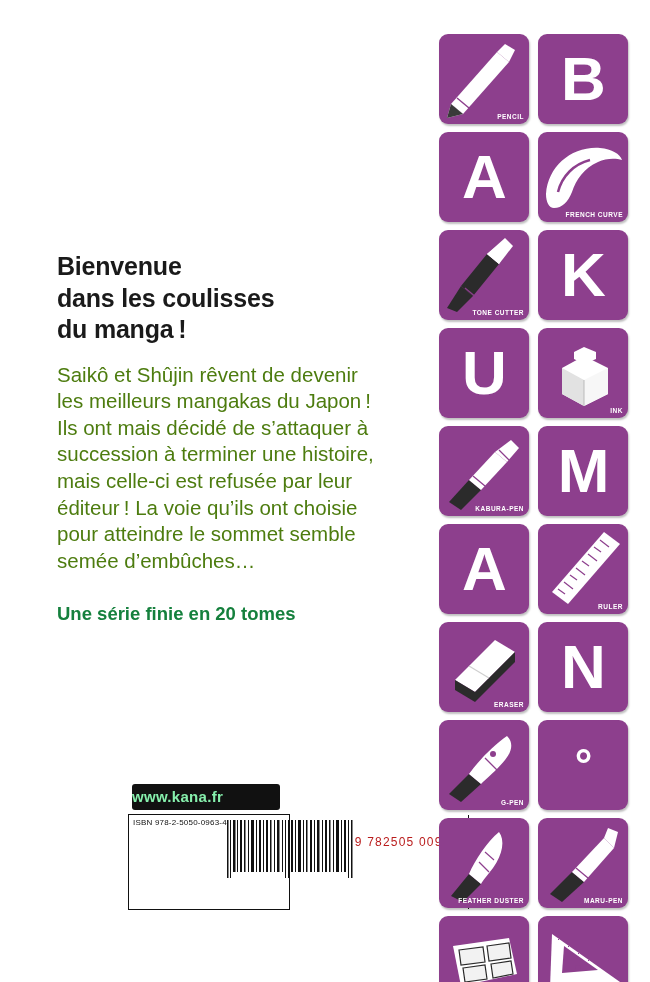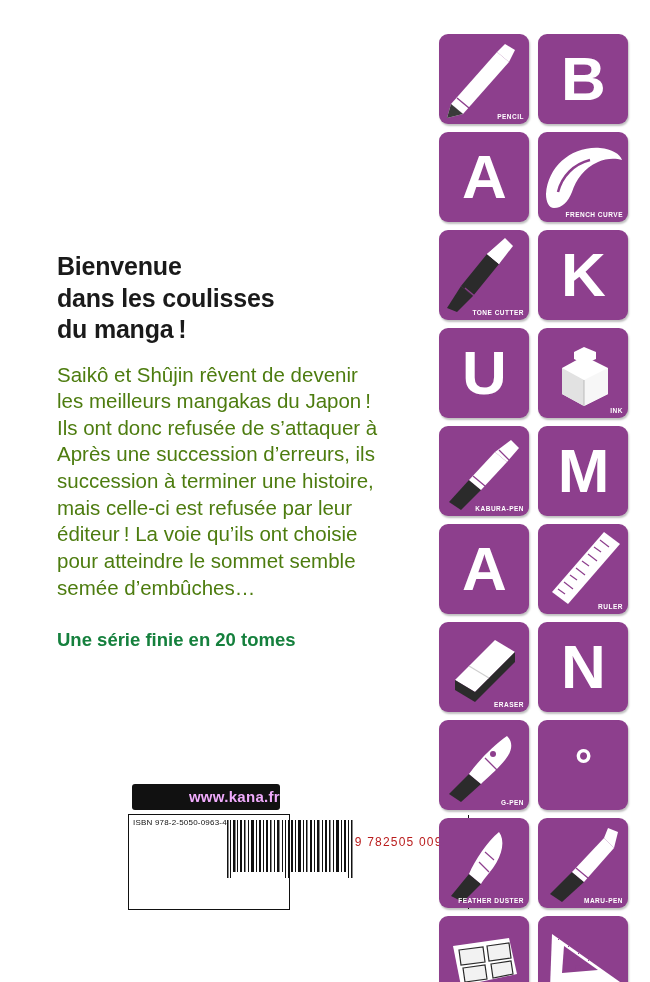--- a/index.html
+++ b/index.html
@@ -53,22 +53,22 @@
 
   
   .barcode-block {
     position: absolute;
     left: 128px;
     top: 784px;
     width: 164px;
   }
   .url-bar {
     background: #111111;
-    color: #f0abfc;
-    text-align: right;
+    color: #86efac;
+    text-align: left;
     font-family: "Liberation Sans", sans-serif;
     font-weight: bold;
     font-size: 15px;
     letter-spacing: 0.3px;
     padding: 4px 0 5px 0;
     border-radius: 3px;
     width: 148px;
     margin-left: 4px;
   }
   .barcode-box {
@@ -177,22 +177,21 @@
 
   <div class="headline">
     <div>Bienvenue</div>
     <div>dans les coulisses</div>
     <div>du manga !</div>
   </div>
 
   <div class="body-copy">
     <div>Saikô et Shûjin rêvent de devenir</div>
     <div>les meilleurs mangakas du Japon !</div>
-    <div>Ils ont donc refusée de s’attaquer à</div>
-    <div>Après une succession d’erreurs, ils</div>
+    <div>Ils ont mais décidé de s’attaquer à</div>
     <div>succession à terminer une histoire,</div>
     <div>mais celle-ci est refusée par leur</div>
     <div>éditeur ! La voie qu’ils ont choisie</div>
     <div>pour atteindre le sommet semble</div>
     <div>semée d’embûches…</div>
   </div>
 
   <div class="tagline">Une série finie en 20 tomes</div>
 </div>
 

